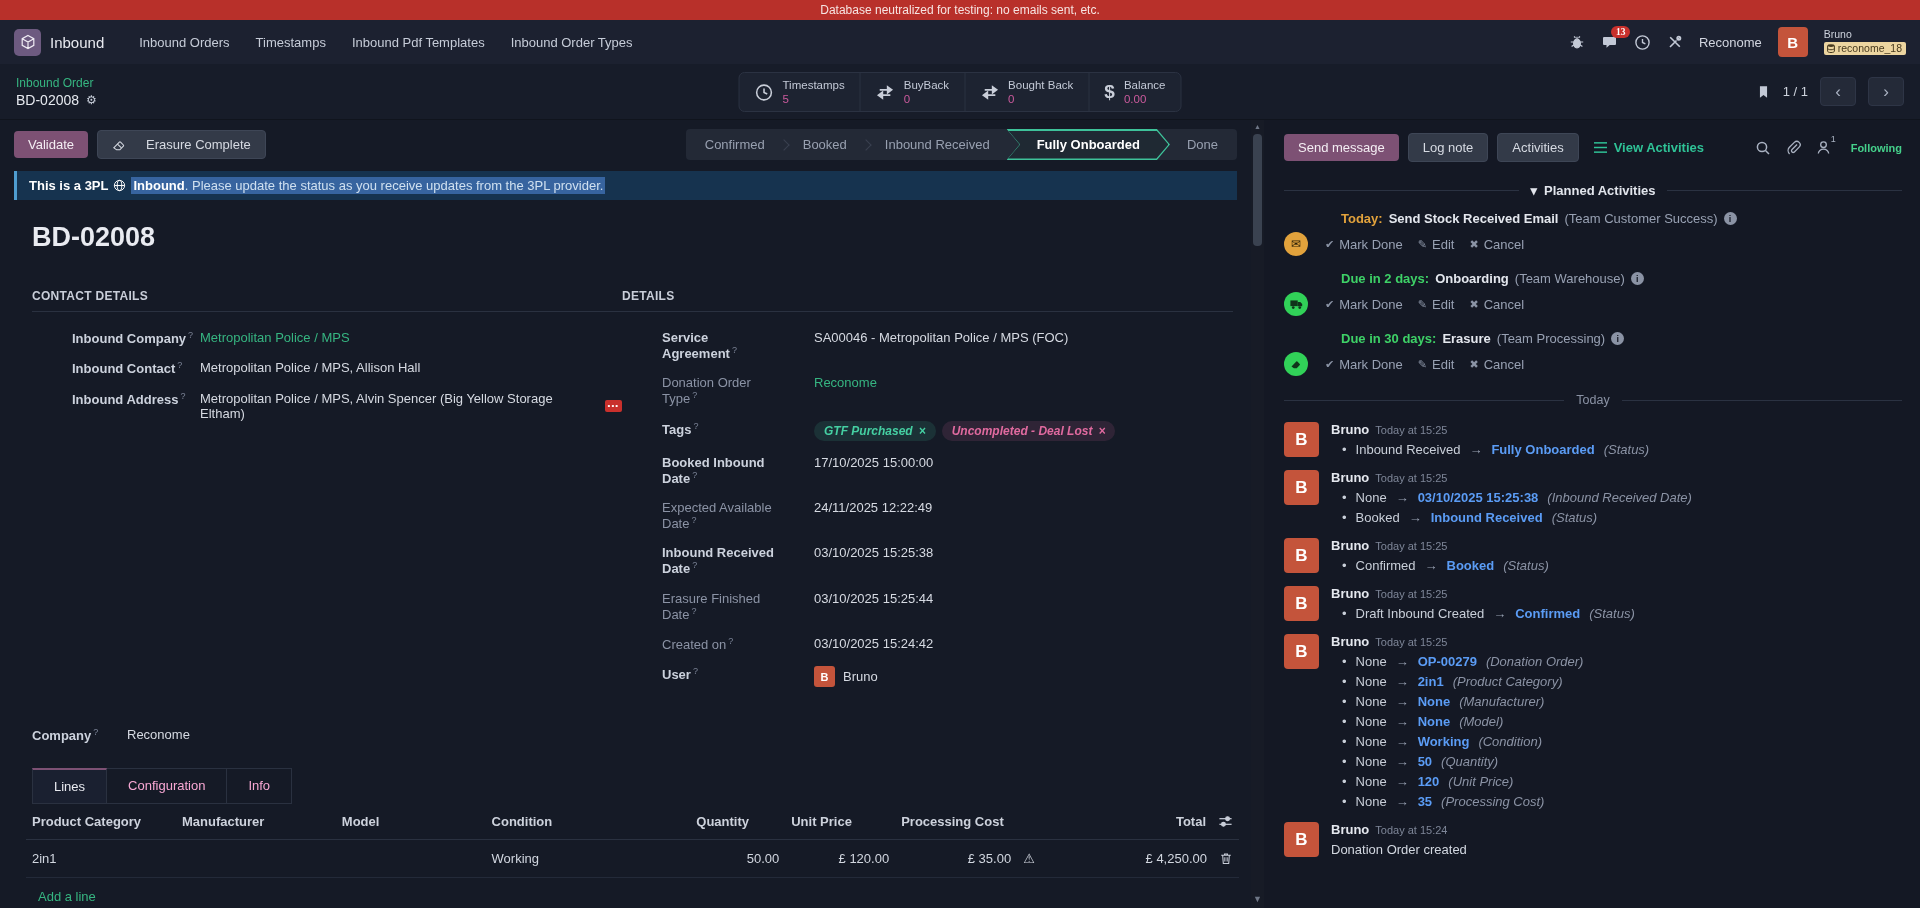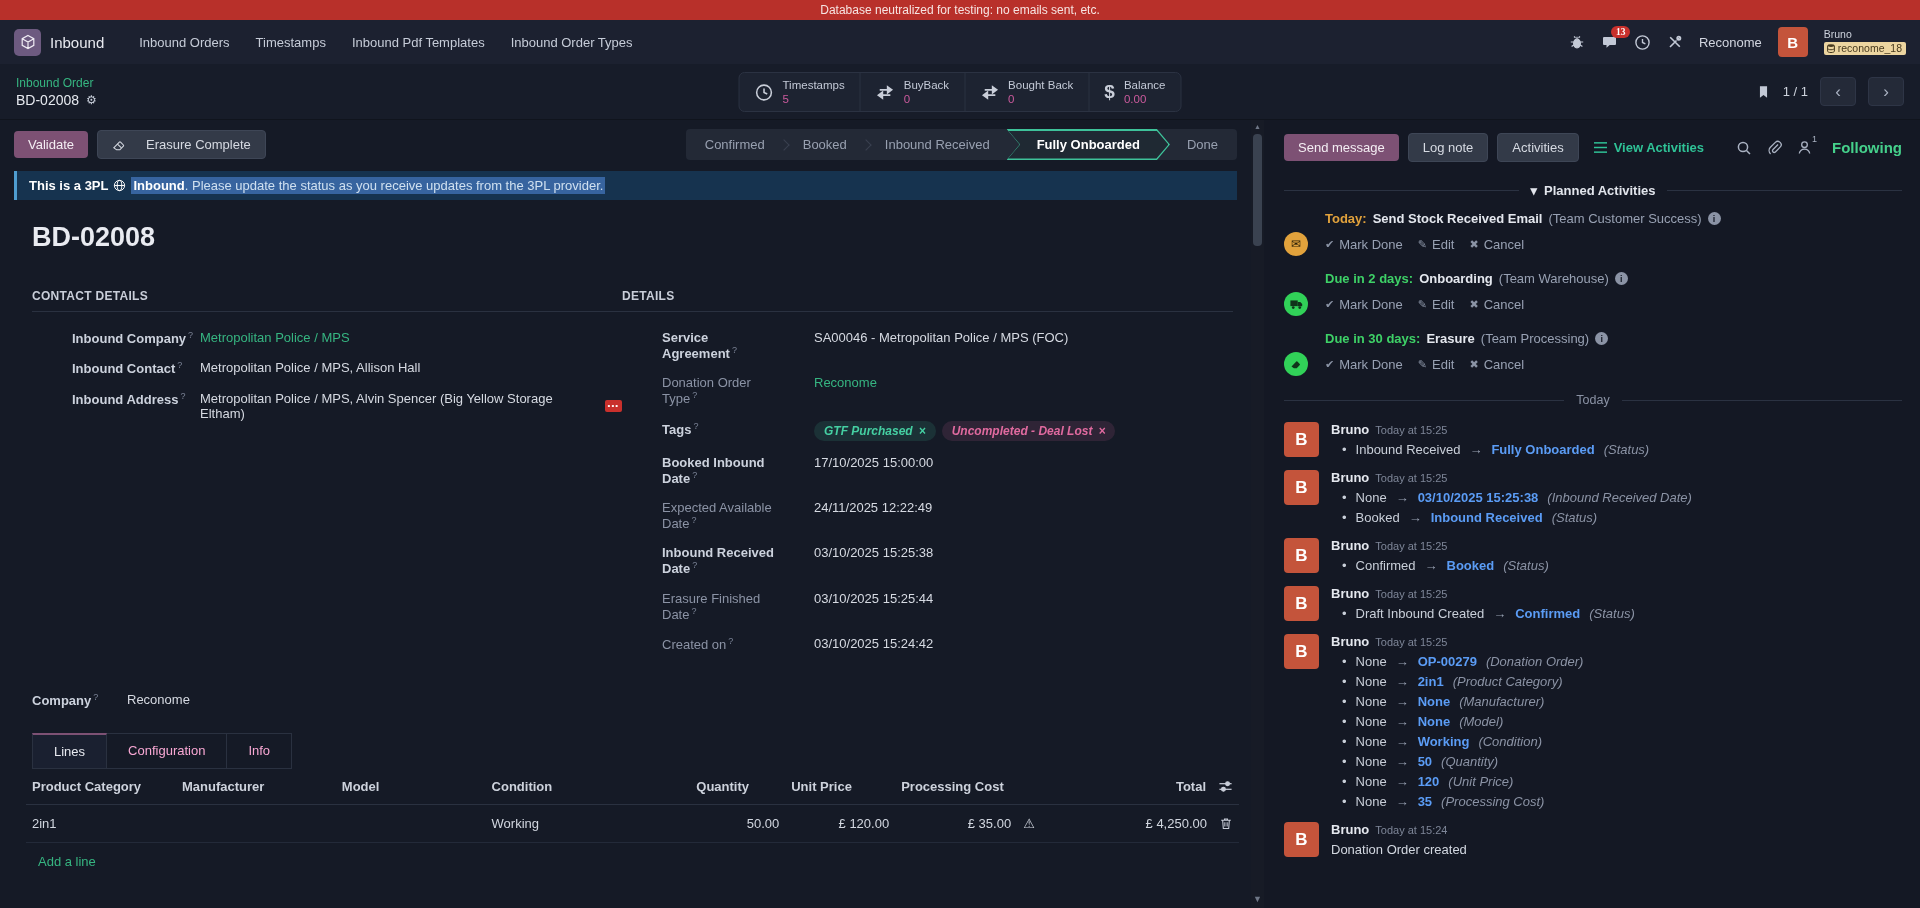--- a/index.html
+++ b/index.html
@@ -106,28 +106,28 @@
   .vs-arrow { position:absolute; left:0; width:13px; text-align:center; color:#6f7787; font-size:7px; cursor:pointer; }
   .vs-thumb { position:absolute; top:14px; left:2px; right:2px; height:112px; background:#3a4250; border-radius:4px; cursor:pointer; }
 
   
   .chatter { flex:1; background:#141824; padding:13px 18px 0 20px; overflow:hidden; }
   .chatter-top { display:flex; align-items:center; gap:9px; }
   .view-activities { color:#2fc296; display:flex; align-items:center; gap:6px; margin-left:5px; font-weight:600; cursor:pointer; }
   .chat-icons { margin-left:auto; display:flex; align-items:center; gap:15px; color:#aab2c2; }
   .chat-icons .ic { cursor:pointer; position:relative; display:flex; }
   .sup { font-size:9px; position:relative; top:-6px; color:#aab2c2; }
-  .following { color:#45d08b; font-weight:600; font-size:15px; cursor:pointer; }
+  .following { color:#45d08b; font-weight:600; font-size:11px; cursor:pointer; }
 
   .activities-header { display:flex; align-items:center; gap:11px; margin:21px 0 13px; }
   .activities-header .line { flex:1; height:1px; background:#2b3242; }
   .activities-header .txt { color:#e2e5ec; font-weight:700; font-size:13px; display:flex; gap:7px; align-items:center; cursor:pointer; }
   .activity { margin-bottom:15px; }
   .act-line1 { margin-left:41px; font-size:13px; display:flex; align-items:center; gap:6px; }
-  .act-due { font-weight:700; }
+  .act-due { font-weight:700;margin-left:16px; }
   .act-due.orange { color:#e2a23c; }
   .act-due.green { color:#3ed167; }
   .act-name { font-weight:700; color:#e4e7ee; }
   .act-team { color:#98a1b3; }
   .info-ico { width:13px; height:13px; border-radius:50%; background:#8b93a5; color:#141824; font-size:9px; font-weight:700; display:inline-flex; align-items:center; justify-content:center; cursor:pointer; }
   .act-line2 { display:flex; align-items:center; margin-top:6px; gap:15px; }
   .act-circle { width:24px; height:24px; border-radius:50%; display:flex; align-items:center; justify-content:center; margin-right:2px; flex-shrink:0; }
   .act-circle.orange { background:#e2a23c; color:#2e2208; font-size:12px; }
   .act-circle.green { background:#31d158; }
   .act-action { color:#98a1b3; font-size:13px; display:flex; align-items:center; gap:5px; cursor:pointer; }
@@ -371,20 +371,24 @@
               <span class="lbl"><span>Inbound Received Date</span><sup class="help">?</sup></span>
               <span class="val">03/10/2025 15:25:38</span>
             </div>
             <div class="field">
               <span class="lbl muted"><span>Erasure Finished Date</span><sup class="help">?</sup></span>
               <span class="val">03/10/2025 15:25:44</span>
             </div>
             <div class="field">
               <span class="lbl muted"><span>Created on</span><sup class="help">?</sup></span>
               <span class="val">03/10/2025 15:24:42</span>
+            </div>
+            <div class="field">
+              <span class="lbl"><span>User</span><sup class="help">?</sup></span>
+              <span class="val"><span class="mini-avatar">B</span><span>Bruno</span></span>
             </div>
           </div>
         </div>
 
         <div class="company-row">
           <span class="lbl"><span>Company</span><sup class="help">?</sup></span>
           <span class="val">Reconome</span>
         </div>
 
         <div class="tabs">

